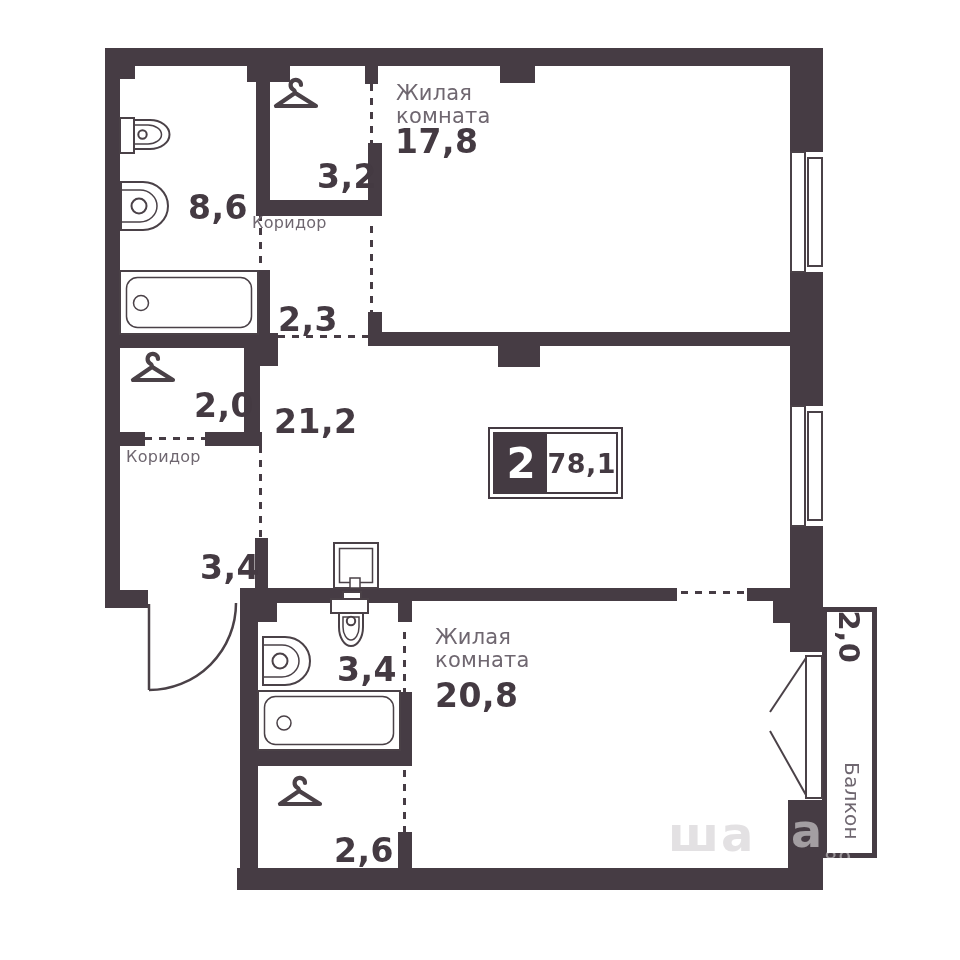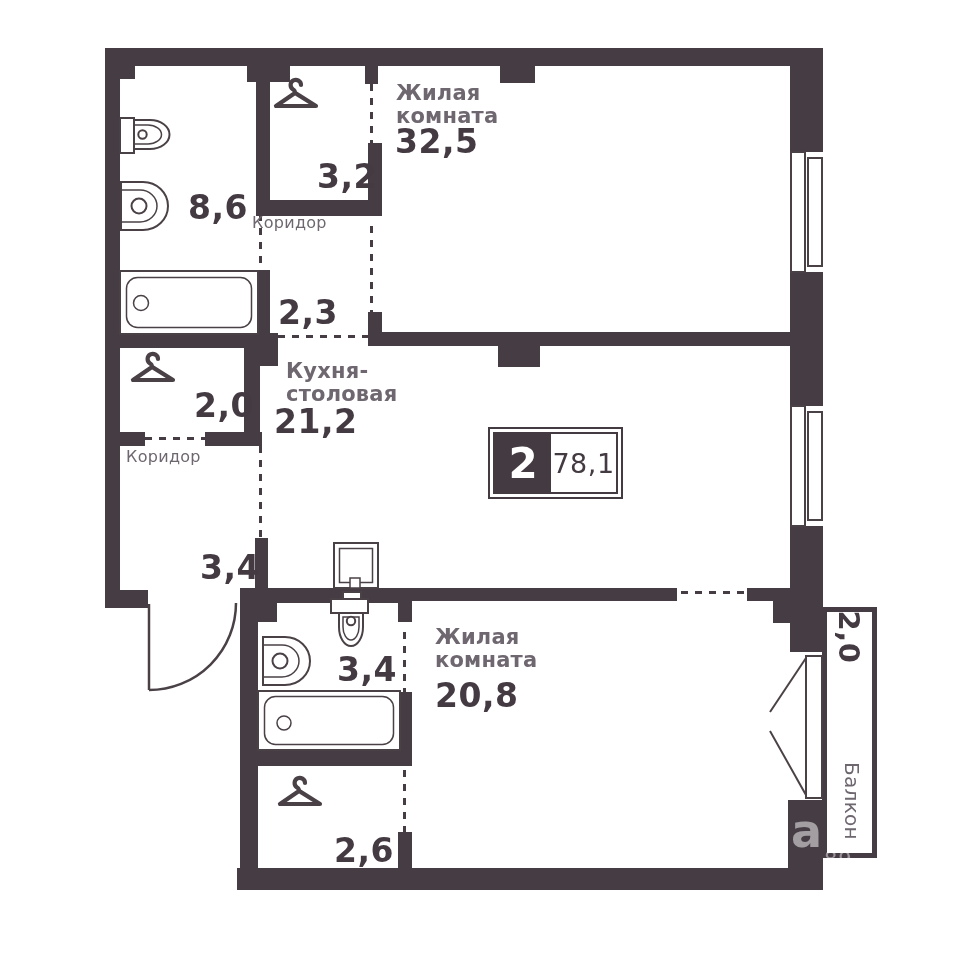--- a/index.html
+++ b/index.html
@@ -1,41 +1,42 @@
 <!DOCTYPE html>
 <html><head>
 <meta charset="utf-8">
 <style>
   html,body{margin:0;padding:0;background:#ffffff;}
   #plan{position:relative;width:960px;height:960px;background:#ffffff;overflow:hidden;
         font-family:"DejaVu Sans","Liberation Sans",sans-serif;}
   .wall{position:absolute;background:#463c44;}
   .dv{position:absolute;width:3px;background-image:repeating-linear-gradient(to bottom,#463c44 0 7px,transparent 7px 14px);}
   .dh{position:absolute;height:3px;background-image:repeating-linear-gradient(to right,#463c44 0 7px,transparent 7px 14px);}
-  .nm{position:absolute;font-size:21px;line-height:23px;color:#6f6770;font-weight:700;letter-spacing:.2px;white-space:nowrap;}
+  .nm{position:absolute;font-size:21px;line-height:23px;color:#6f6770;font-weight:400;letter-spacing:.2px;white-space:nowrap;}
   .nmh{position:absolute;font-size:16px;color:#6f6770;font-weight:500;letter-spacing:.3px;white-space:nowrap;}
   .ar{position:absolute;font-size:33px;font-weight:700;color:#443a42;letter-spacing:.5px;white-space:nowrap;}
   .rot{transform:translate(-50%,-50%) rotate(90deg);transform-origin:center;}
   .overlay{position:absolute;left:0;top:0;z-index:3;}
   .balcony{position:absolute;left:822px;top:607px;width:55px;height:251px;border:5px solid #463c44;background:#ffffff;box-sizing:border-box;z-index:1;}
   .z2{z-index:2;} .z4{z-index:4;position:absolute;}
   .badge{position:absolute;left:488px;top:427px;width:135px;height:72px;background:#fff;border:2px solid #443a42;padding:3px;box-sizing:border-box;z-index:4;}
   .badge-inner{display:flex;height:100%;border:2px solid #443a42;box-sizing:border-box;}
   .badge-rooms{width:56px;background:#443a42;color:#ffffff;font-size:42px;font-weight:700;display:flex;align-items:center;justify-content:center;}
-  .badge-area{flex:1;display:flex;align-items:center;justify-content:center;font-size:27px;font-weight:400;color:#443a42;letter-spacing:.5px;}
+  .badge-area{flex:1;display:flex;align-items:center;justify-content:center;font-size:27px;font-weight:700;color:#443a42;letter-spacing:.5px;}
   .wm-front{position:absolute;left:668px;top:806px;font-size:48px;font-weight:700;color:rgba(176,170,174,0.35);z-index:1;letter-spacing:2px;}
   .wm-a{position:absolute;left:791px;top:804px;font-size:46px;font-weight:700;color:rgba(255,255,255,0.5);z-index:5;}
   .wm-d{position:absolute;left:824px;top:848px;font-size:21px;font-weight:400;color:rgba(255,255,255,0.45);z-index:5;letter-spacing:1px;}
 </style>
 </head>
 <body>
 
 <div id="plan">
 
   <div class="balcony"></div>
+  <div class="wm-front">ша</div>
 
   <div class="wall" style="left:105px;top:48px;width:718px;height:18px"></div>
   <div class="wall" style="left:105px;top:48px;width:15px;height:560px"></div>
   <div class="wall" style="left:105px;top:66px;width:30px;height:13px"></div>
   <div class="wall" style="left:247px;top:66px;width:43px;height:16px"></div>
   <div class="wall" style="left:256px;top:66px;width:14px;height:150px"></div>
   <div class="wall" style="left:256px;top:200px;width:126px;height:16px"></div>
   <div class="wall" style="left:368px;top:143px;width:14px;height:73px"></div>
   <div class="wall" style="left:365px;top:66px;width:13px;height:18px"></div>
   <div class="wall" style="left:368px;top:312px;width:14px;height:34px"></div>
@@ -149,31 +150,27 @@
       <g stroke-width="4.2" stroke-linecap="round" stroke-linejoin="round">
         <path d="M305 783 a5.2 5.2 0 1 0 -8.2 4.3 c1.5 .9 2.2 1.8 2.2 3.6 L280 804 h40 L299 790.9"></path>
       </g>
     </g>
   </svg>
 
   <div class="nm z4" style="left:396px;top:82px">
     <span>Жилая</span><br>
     <span>комната</span>
   </div>
-  <div class="ar z4" style="left:395px;top:122px">32,5</div>
+  <div class="ar z4" style="left:395px;top:122px">17,8</div>
 
   <div class="ar z4" style="left:317px;top:157px">3,2</div>
 
   <div class="nmh z4" style="left:252px;top:213px">Коридор</div>
-  <div class="ar z4" style="left:278px;top:293px">2,3</div>
+  <div class="ar z4" style="left:278px;top:300px">2,3</div>
 
-  <div class="nm z4" style="left:286px;top:360px">
-    <span>Кухня-</span><br>
-    <span>столовая</span>
-  </div>
   <div class="ar z4" style="left:274px;top:402px">21,2</div>
 
   <div class="ar z4" style="left:188px;top:188px">8,6</div>
 
   <div class="ar z4" style="left:194px;top:386px">2,0</div>
   <div class="nmh z4" style="left:126px;top:447px">Коридор</div>
   <div class="ar z4" style="left:200px;top:548px">3,4</div>
 
   <div class="ar z4" style="left:337px;top:650px">3,4</div>
   <div class="ar z4" style="left:334px;top:831px">2,6</div>

